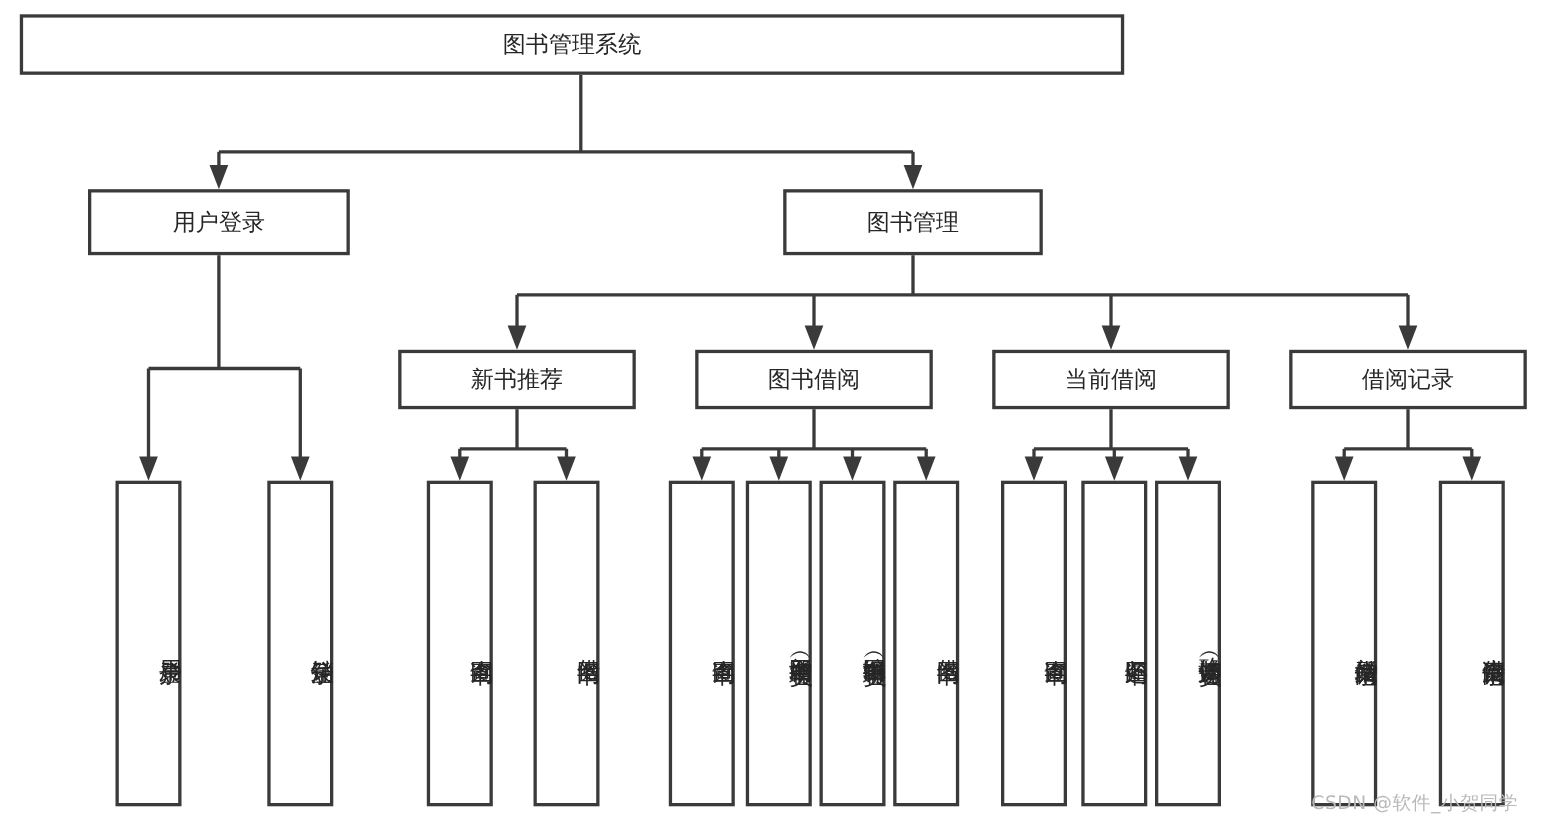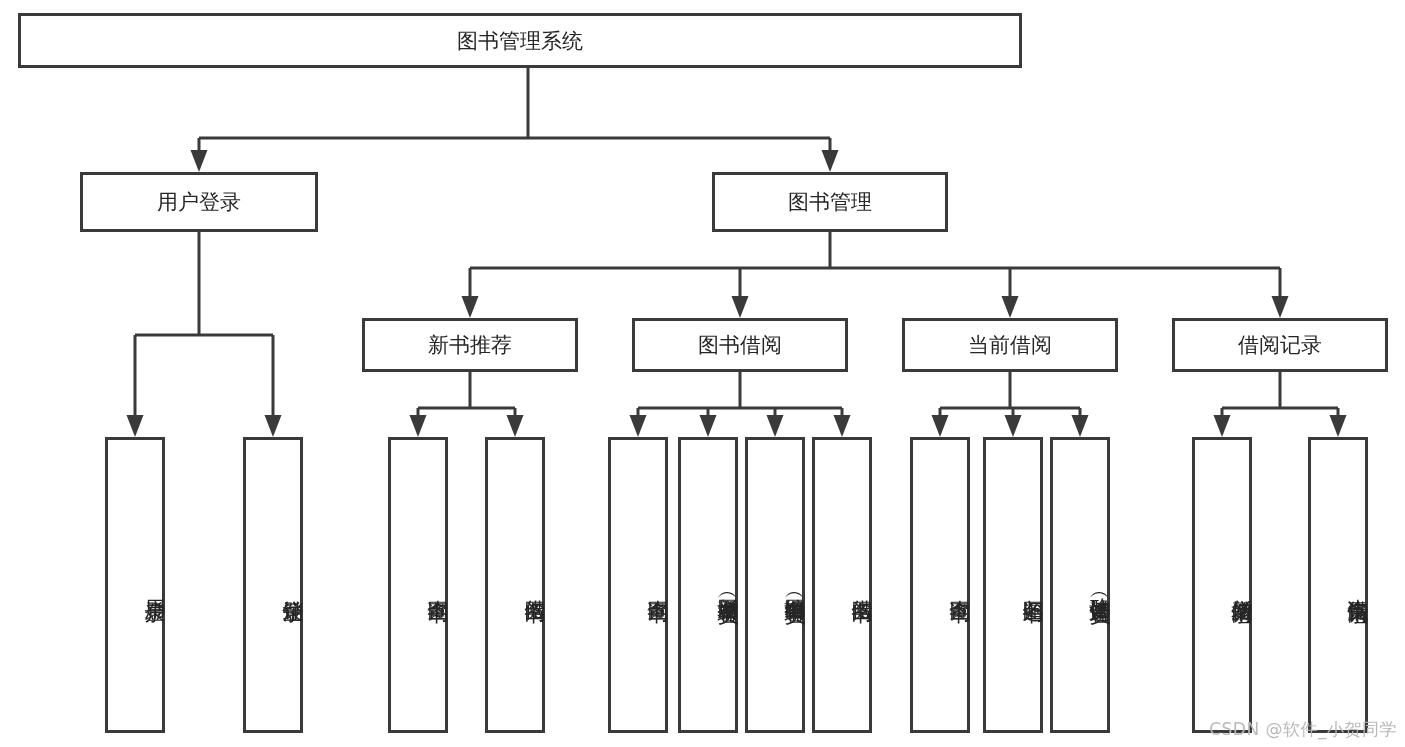--- a/index.html
+++ b/index.html
@@ -63,21 +63,21 @@
     letter-spacing: 1px;
     display: flex;
     align-items: flex-start;
     justify-content: center;
     text-align: center;
     pointer-events: none;
     user-select: none;
   }
   .watermark {
     position: absolute;
-    right: 8px;
+    right: 25px;
     bottom: 6px;
     font-family: "DejaVu Sans", "Liberation Sans", sans-serif;
     font-size: 17px;
     color: #b9b9b9;
     letter-spacing: 0.5px;
     white-space: nowrap;
   }
 </style>
 </head>
 <body>

